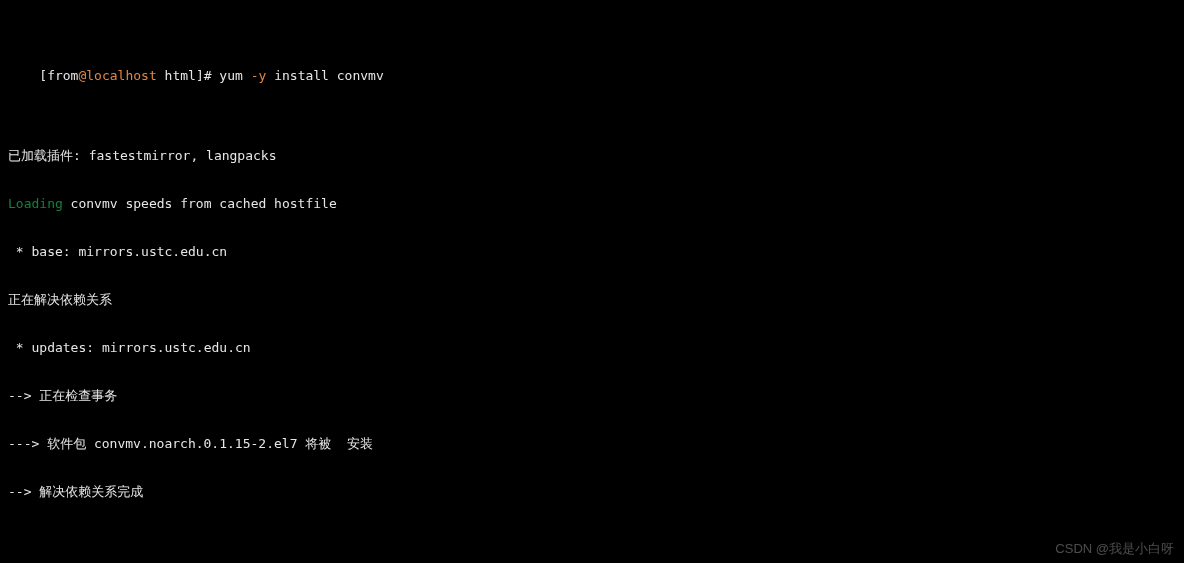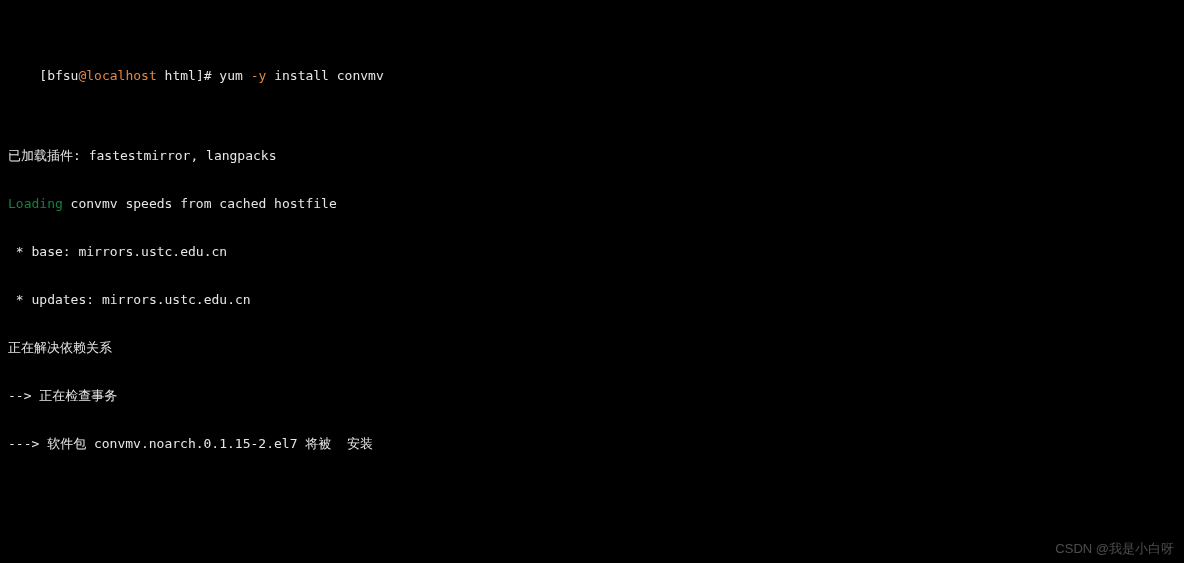--- a/index.html
+++ b/index.html
@@ -32,30 +32,31 @@
     pointer-events: none;
     text-align: center;
   }
 </style>
 </head>
 <body>
 
 <div class="term">
 
   <div class="line">
-    <span>[</span><span>bfsu</span><span class="orange">@</span><span class="orange">localhost</span><span> html</span><span>]# </span><span>yum </span><span class="orange">-y</span><span> install convmv</span>
+    <span>[</span><span>from</span><span class="orange">@</span><span class="orange">localhost</span><span> html</span><span>]# </span><span>yum </span><span class="orange">-y</span><span> install convmv</span>
   </div>
 
   <div class="line">已加载插件: fastestmirror, langpacks</div>
   <div class="line"><span class="cyan">Loading</span><span> convmv speeds from cached hostfile</span></div>
   <div class="line"> * base: mirrors.ustc.edu.cn</div>
+  <div class="line">正在解决依赖关系</div>
   <div class="line"> * updates: mirrors.ustc.edu.cn</div>
-  <div class="line">正在解决依赖关系</div>
   <div class="line">--&gt; 正在检查事务</div>
   <div class="line">---&gt; 软件包 convmv.noarch.0.1.15-2.el7 将被  安装</div>
+  <div class="line">--&gt; 解决依赖关系完成</div>
   
   
   
 
   
   
   
 
   
   

